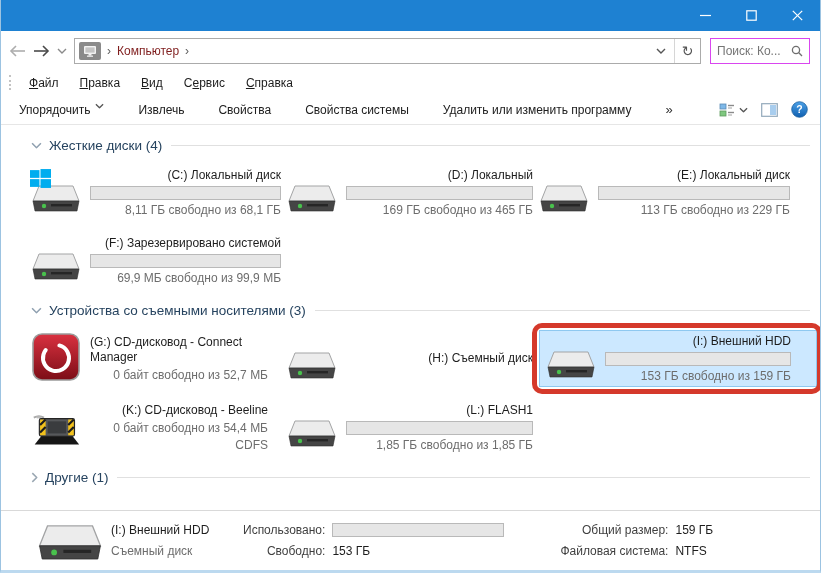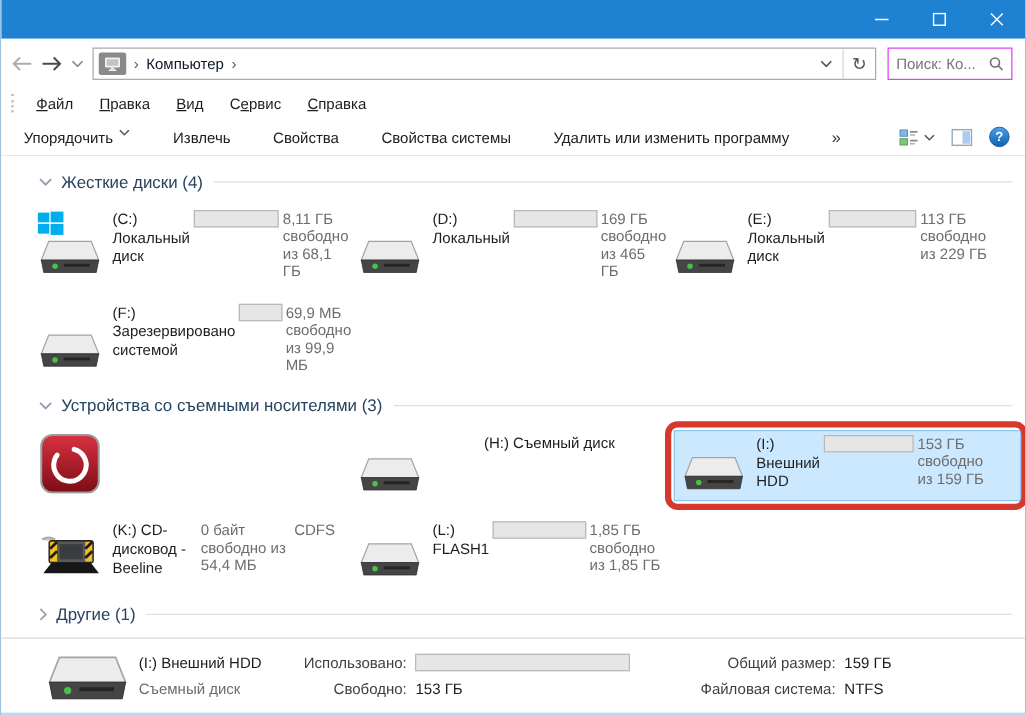--- a/index.html
+++ b/index.html
@@ -21,21 +21,21 @@
   }
   
   .titlebar { height: 31px; background: #1e81d2; display: flex; justify-content: flex-end; flex: none; }
   .tb-btn { width: 46px; height: 31px; display: flex; align-items: center; justify-content: center; cursor: default; }
   
   .navrow { height: 39px; flex: none; display: flex; align-items: center; padding: 0 10px 0 8px; background: #fff; }
   .nav-arrows { display: flex; align-items: center; gap: 7px; }
   .addrbox { flex: 1; height: 26px; border: 1px solid #ababab; display: flex; align-items: center; margin-left: 7px; padding-left: 4px; background:#fff; }
   .addr-loc-icon { width: 22px; height: 18px; display:flex; align-items:center; justify-content:center; background:#8a8a8a; border-radius:2px; flex:none; }
   .crumb-sep { color: #5c5c5c; padding: 0 6px; font-size: 12px; }
-  .crumb { color: #0f172a; }
+  .crumb { color: #7f1d1d; }
   .addr-right { margin-left: auto; display: flex; align-items: stretch; height: 100%; }
   .addr-btn { width: 26px; display: flex; align-items: center; justify-content: center; color:#555; }
   .addr-btn.refresh { border-left: 1px solid #d6d6d6; font-size: 14px; }
   .searchbox { width: 100px; height: 26px; border: 1px solid #d946ef; margin-left: 9px; display: flex; align-items: center; padding: 0 6px; color: #757575; flex: none; background:#fff; }
   .searchbox .stext { flex: 1; white-space: nowrap; overflow: hidden; }
   
   .menurow { height: 25px; flex: none; display: flex; align-items: center; padding-left: 28px; position: relative; background:#fff; }
   .menurow::before { content:""; position:absolute; left:8px; top:5px; bottom:5px; border-left:2px dotted #c3c3c3; }
   .menu-item { margin-right: 21px; color: #1d1d1d; cursor: default; }
   .menu-item .key { text-decoration: underline; }
@@ -45,21 +45,21 @@
   .tool-right { margin-left: auto; display: flex; align-items: center; gap: 13px; }
   .overflow-chev { font-size: 13px; color: #333; margin-right: 0; }
   
   .content { flex: 1; background: #fff; padding: 6px 10px 0 30px; overflow: hidden; }
   .group-header { display: flex; align-items: center; height: 21px; margin-top: 4px; color: #26435f; font-size: 13.5px; cursor: default; }
   .group-header .gtitle { margin: 0 9px 0 7px; white-space: nowrap; }
   .group-header .gline { flex: 1; border-top: 1px solid #e0e0e0; }
   .tile-grid { display: grid; grid-template-columns: 256px 252px 278px; row-gap: 13px; margin: 9px 0 12px 0; }
   .tile { display: flex; gap: 9px; min-height: 52px; padding: 3px 6px 3px 0; position: relative; }
   .tile .icon { width: 50px; flex: none; display: flex; align-items: flex-end; justify-content: center; position: relative; padding-bottom: 3px; }
-  .tile .body { display: flex; flex-direction: row; justify-content: center; gap: 3px; width: 192px; }
+  .tile .body { display: flex; flex-direction: column; justify-content: center; gap: 3px; width: 192px; align-items: flex-end; }
   .tile .dtitle { color: #1d1d1d; white-space: normal; line-height: 1.25; }
   .bar { height: 14px; border: 1px solid #b9b9b9; background: #e6e6e6; width: 100%; }
   .bar .fill { height: 100%; background: #2da1da; }
   .caption { color: #6d6d6d; }
   .tile.selected { background: #cce8ff; border: 1px solid #8ec8f0; padding-left: 6px; }
   .red-ring { position: absolute; left: -8px; top: -8px; right: -6px; bottom: -8px; border: 5px solid #d5392b; border-radius: 10px; pointer-events: none; z-index: 3; }
   .winlogo { position: absolute; left: -1px; top: 1px; }
   
   .details { height: 60px; flex: none; border-top: 1px solid #d9d9d9; display: flex; align-items: center; padding: 0 16px 0 36px; background:#fff; }
   .dicon { width: 66px; flex: none; display: flex; justify-content: center; }
@@ -313,20 +313,24 @@
       <span class="gtitle">Устройства со съемными носителями (3)</span>
       <span class="gline"></span>
     </div>
     <div class="tile-grid">
       <div class="tile">
         <span class="icon">
             <svg width="48" height="48" viewBox="0 0 48 48">
               <use href="#sym-cm"></use>
             </svg>
           </span>
+        <span class="body" style="width:178px">
+          <span class="dtitle">(G:) CD-дисковод - Connect Manager</span>
+          <span class="caption">0 байт свободно из 52,7 МБ</span>
+        </span>
       </div>
       <div class="tile">
         <span class="icon">
             <svg width="48" height="34" viewBox="0 0 48 34">
               <use href="#sym-hdd"></use>
             </svg>
           </span>
         <span class="body">
           <span class="dtitle">(H:) Съемный диск</span>
         </span>

